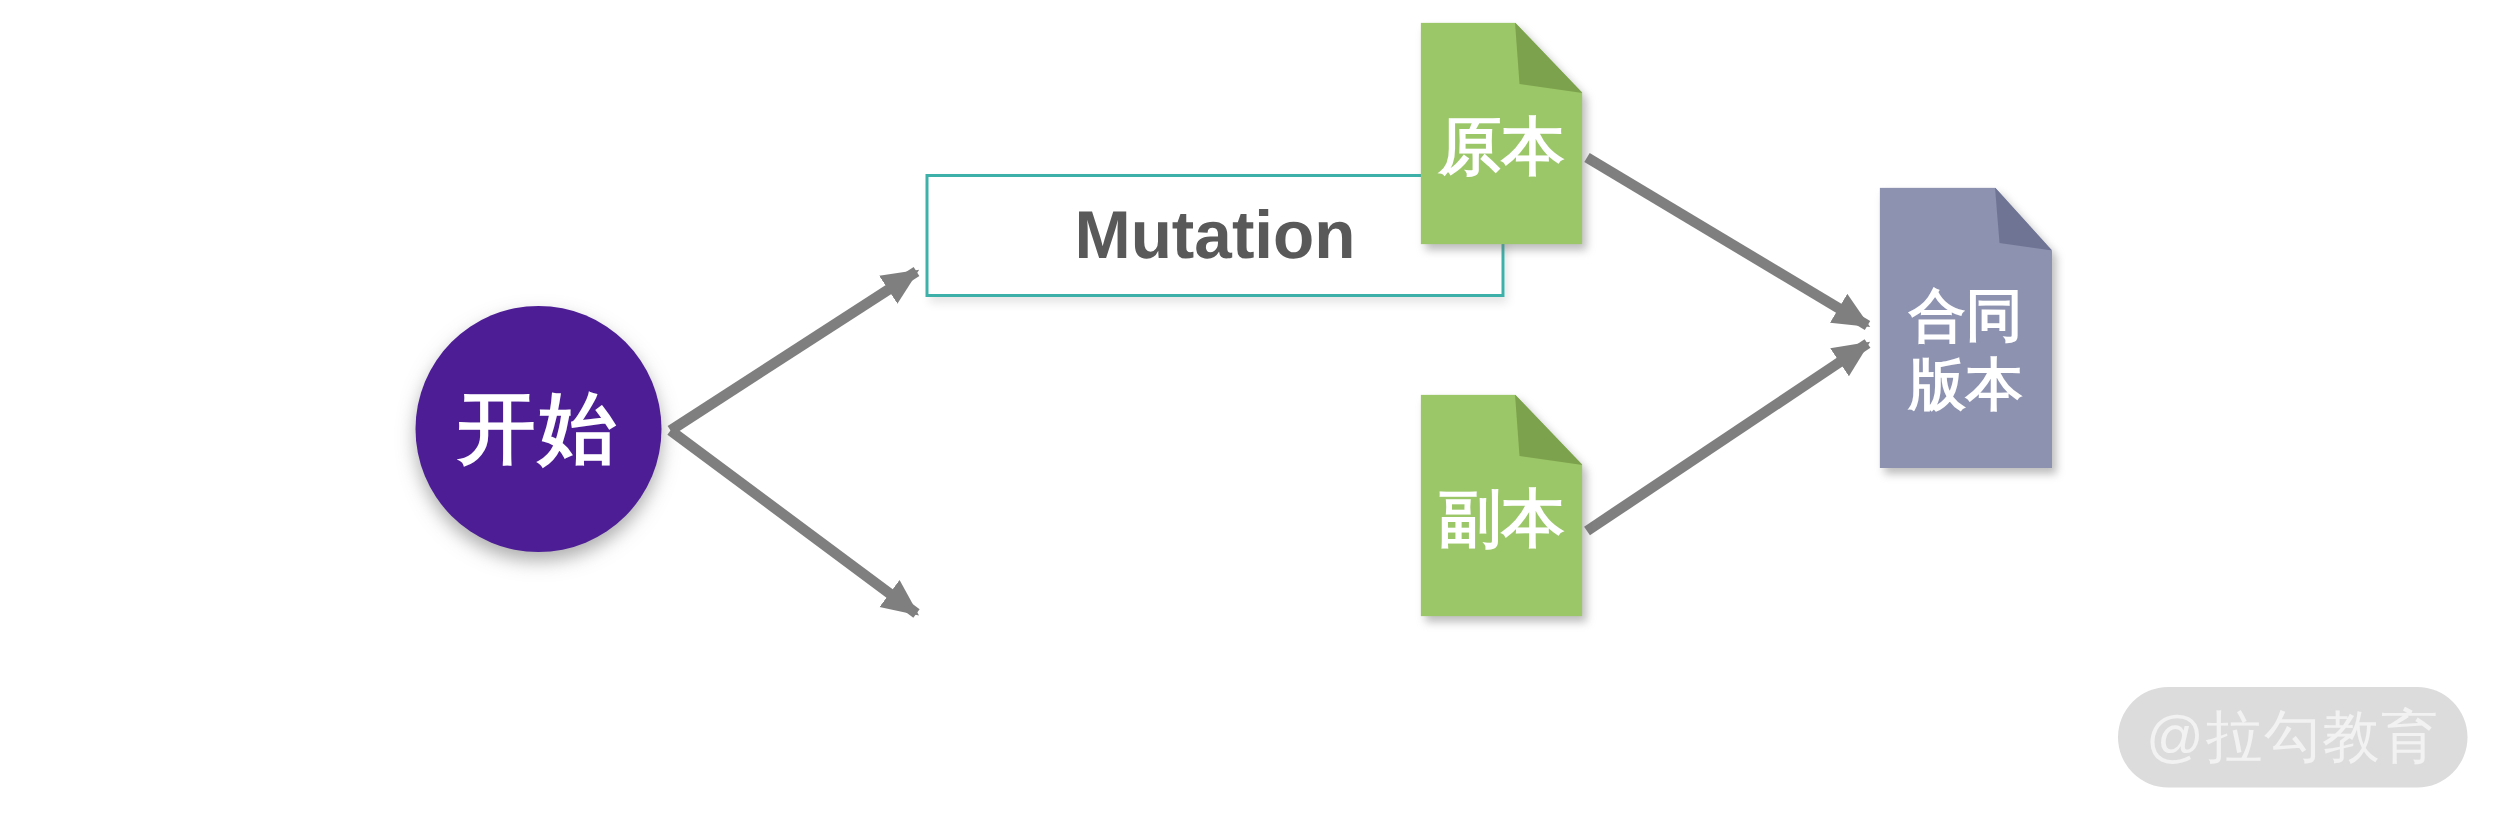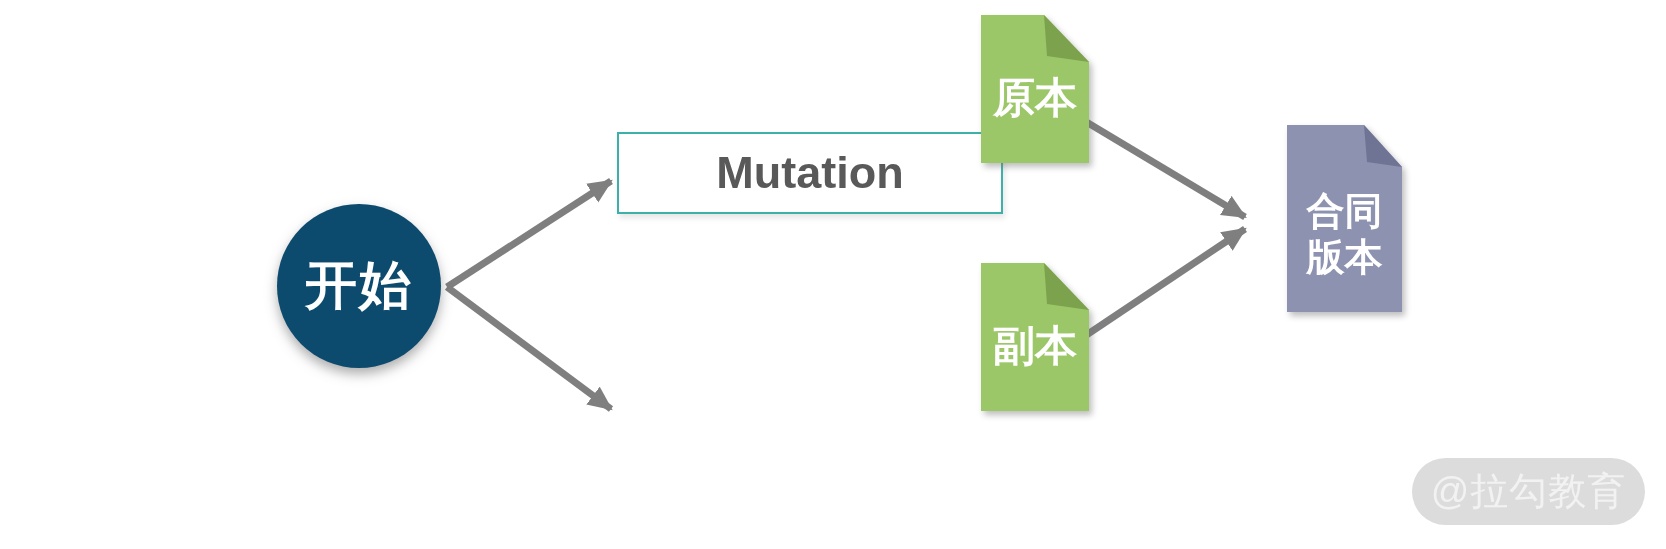--- a/index.html
+++ b/index.html
@@ -8,39 +8,39 @@
     background: #ffffff; overflow: hidden;
     font-family: "Liberation Sans", "DejaVu Sans", sans-serif;
   }
 
   
   .edges-svg { position: absolute; left: 0; top: 0; z-index: 2; pointer-events: none; }
 
   
   .node-start {
     position: absolute; left: 277px; top: 204px; width: 164px; height: 164px;
-    border-radius: 50%; background: #0c4a6e; z-index: 4;
+    border-radius: 50%; background: #4c1d95; z-index: 4;
     display: flex; align-items: center; justify-content: center;
     color: #ffffff; font-size: 52px; font-weight: 700; letter-spacing: 2px;
     box-shadow: 0 6px 12px rgba(96,96,96,0.5);
   }
 
   
   .flow-box {
     position: absolute; left: 617px; width: 386px; height: 82px;
     background: #ffffff; border: 2px solid #3db1a9; box-sizing: border-box;
     z-index: 1; display: flex; align-items: center; justify-content: center;
     color: #595959; font-size: 45px; font-weight: 600;
     box-shadow: 2px 4px 6px rgba(0,0,0,0.10);
   }
-  .flow-box.mutation { top: 132px; justify-content: center; }
+  .flow-box.mutation { top: 116px; justify-content: center; }
   .flow-box.marksweep { top: 372px; }
 
   
-  .doc { position: absolute; z-index: 3; filter: drop-shadow(3px 4px 3px rgba(110,110,110,0.45)); margin-left: 34px; }
+  .doc { position: absolute; z-index: 3; filter: drop-shadow(3px 4px 3px rgba(110,110,110,0.45)); }
   .doc .doc-body, .doc .doc-fold { position: absolute; left: 0; top: 0; width: 100%; height: 100%; }
   .doc .doc-label {
     position: absolute; left: 0; top: 0; width: 100%; height: 100%;
     display: flex; align-items: center; justify-content: center;
     color: #ffffff; font-weight: 700; text-align: center;
   }
 
   .doc.green { width: 108px; height: 148px; }
   .doc.green .doc-body {
     background: #9bc768;

